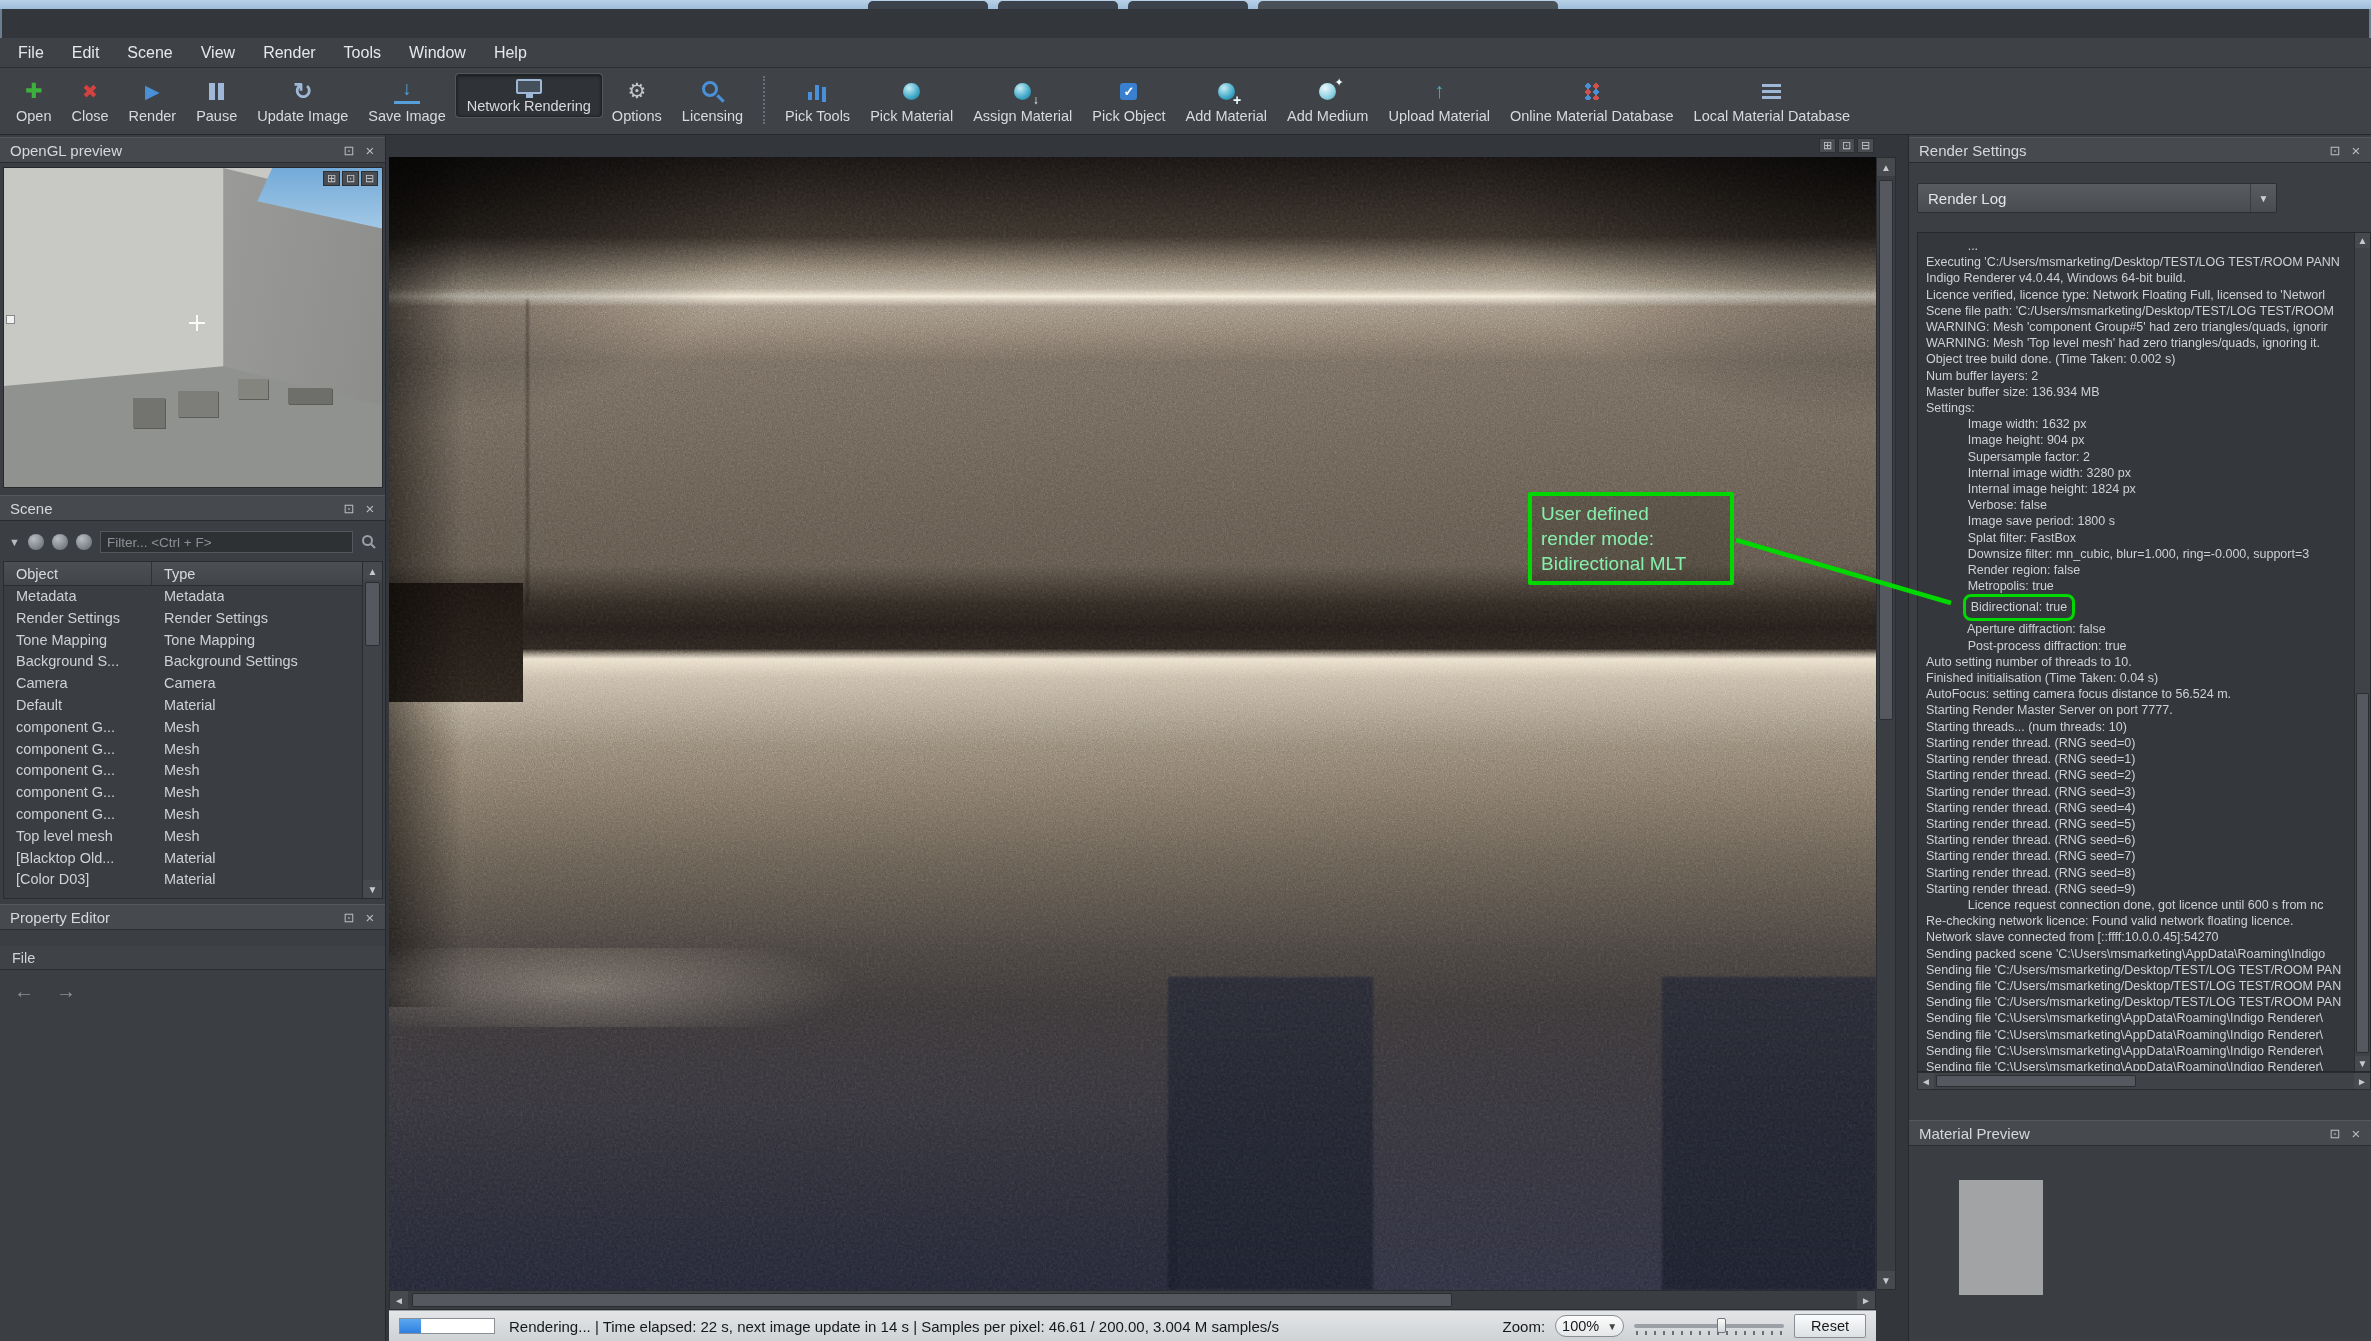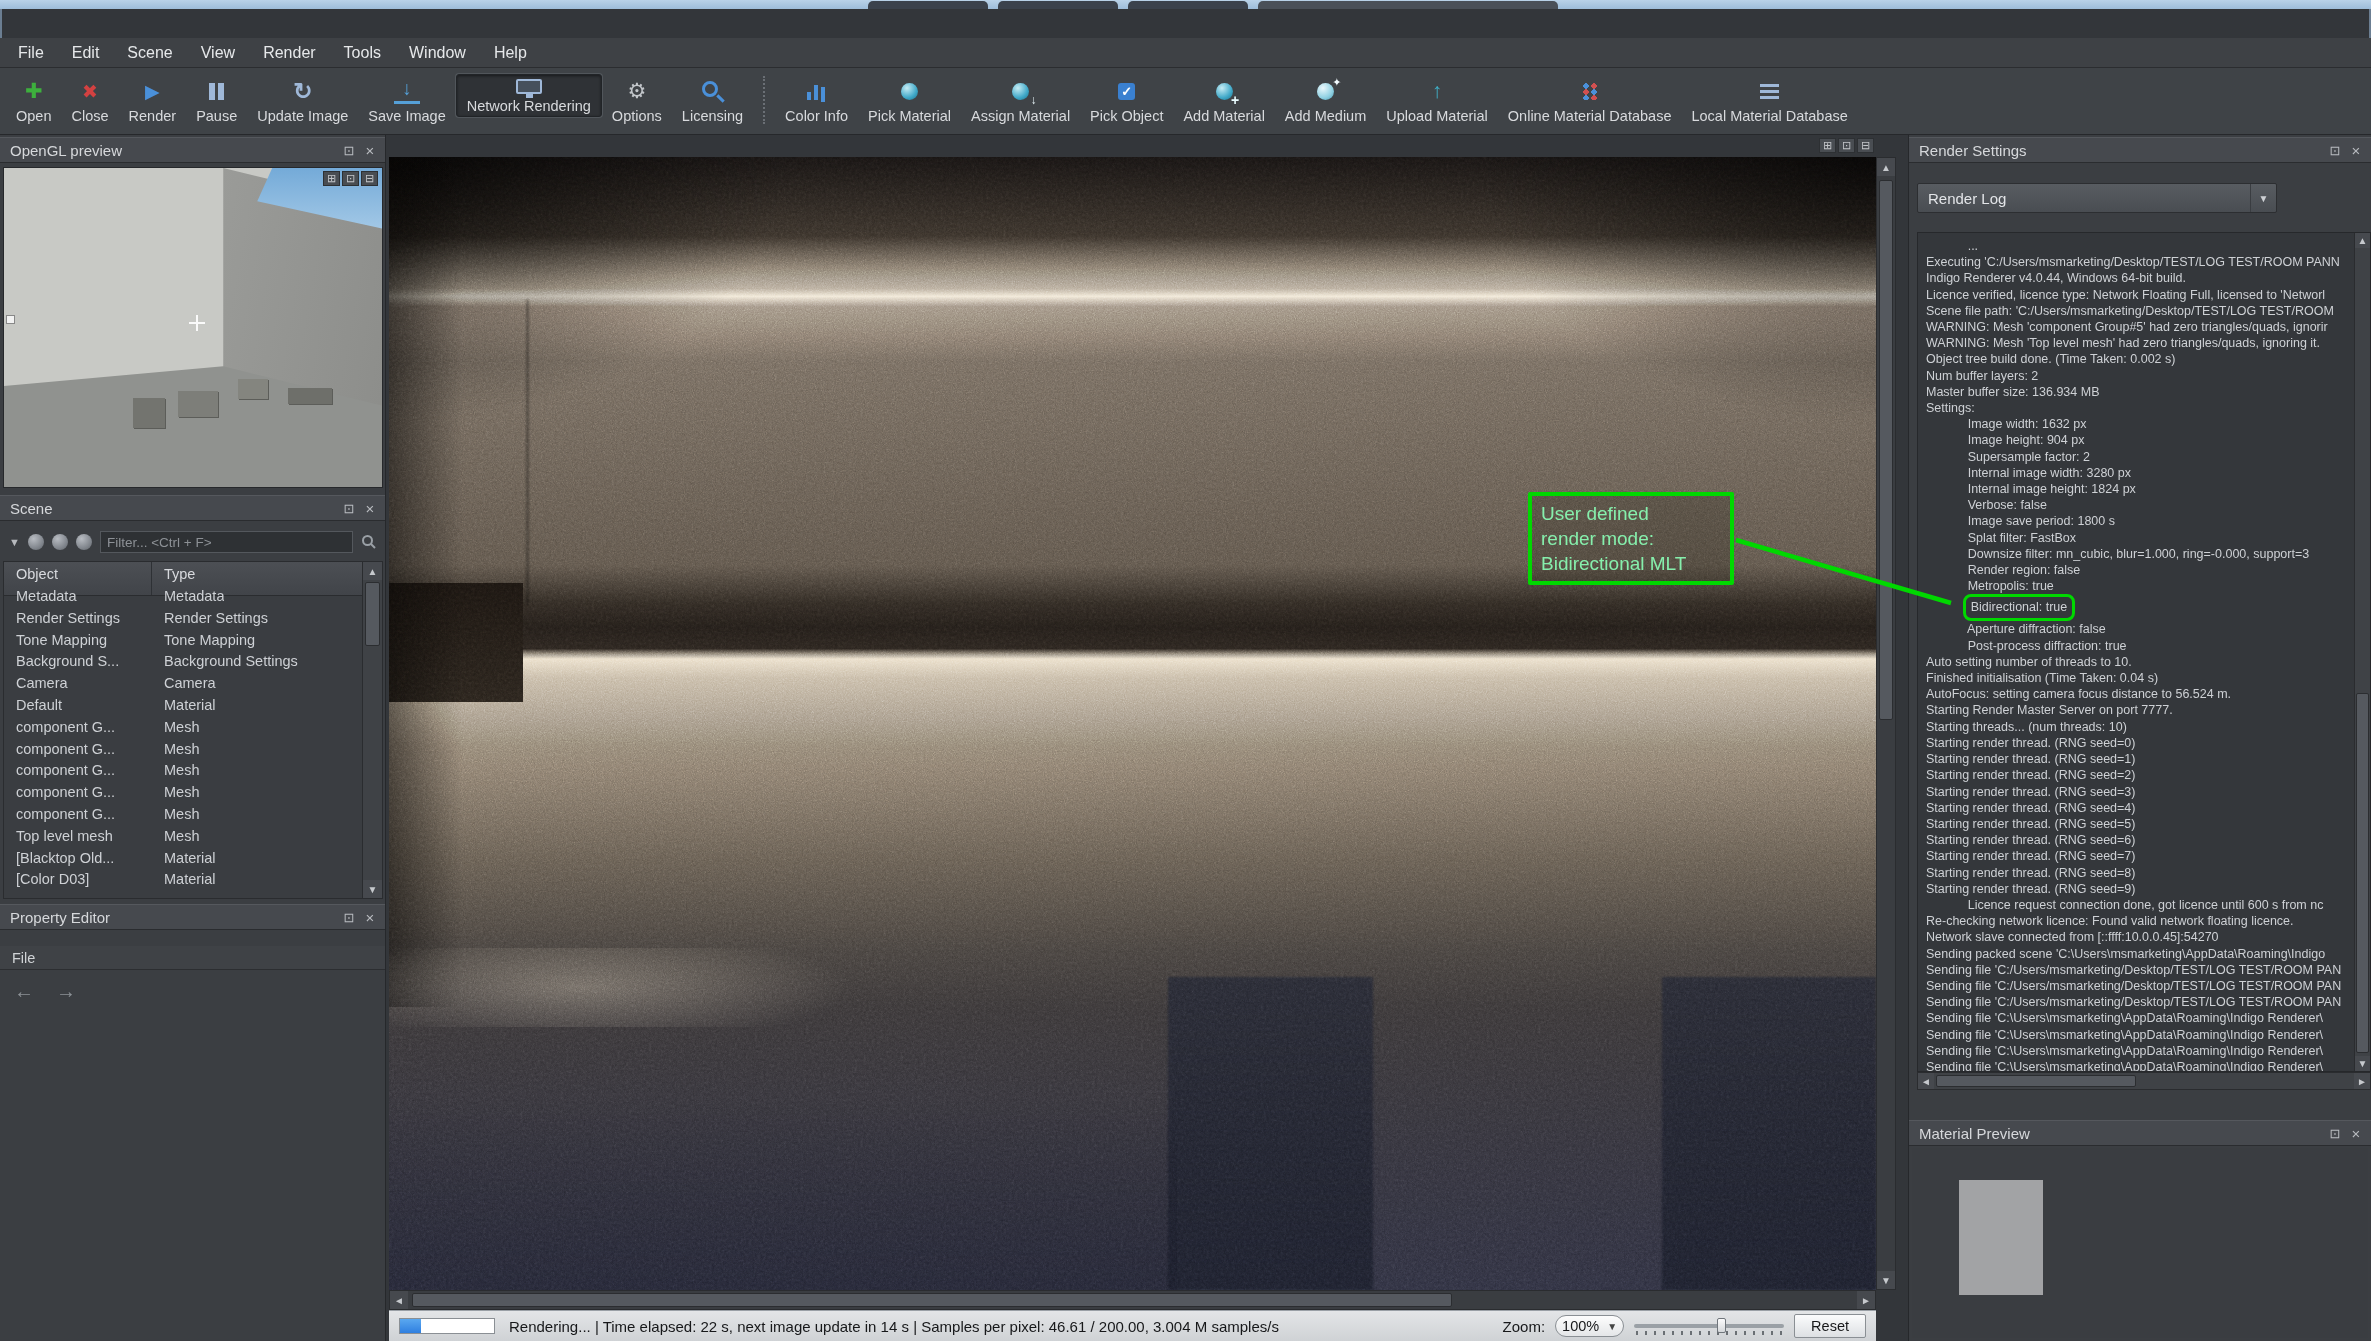--- a/index.html
+++ b/index.html
@@ -126,21 +126,21 @@
   .scene-toolbar { position:absolute; left:3px; top:392px; width:380px; height:30px;
     display:flex; align-items:center; gap:8px; padding:0 6px; }
   .st-drop { color:#b6b9bd; font-size:11px; }
   .st-ico { width:16px; height:16px; border-radius:50%;
     background:radial-gradient(circle at 35% 30%, #b8bcc2, #7e838a 65%, #5c6066); }
   .filter-input { flex:1; height:22px; background:#2e3134; border:1px solid #54585d;
     color:#9a9ea3; font-size:13.5px; padding:0 6px; font-family:"Liberation Sans",sans-serif; }
   .filter-input::placeholder { color:#8d9196; }
   .scene-grid { position:absolute; left:3px; top:426px; width:380px; height:338px;
     background:#3a3d41; border:1px solid #2a2c2f; }
-  .sg-head { display:flex; height:34px; background:linear-gradient(#4c4f54,#414449);
+  .sg-head { display:flex; height:24px; background:linear-gradient(#4c4f54,#414449);
     border-bottom:1px solid #2a2c2f; }
   .sg-head > div { font-size:14.5px; color:#d8dade; line-height:24px; padding-left:12px; }
   .sg-col-obj { width:148px; border-right:1px solid #2e3135; }
   .sg-rows { position:absolute; left:0; top:24px; right:20px; bottom:0; overflow:hidden; }
   .sg-row { display:flex; height:21.8px; }
   .sg-row > span { font-size:14.5px; color:#ced1d5; line-height:21.8px; padding-left:12px; white-space:nowrap; overflow:hidden; }
   .sg-row .c1 { width:148px; }
   .sg-vscroll { position:absolute; right:0; top:0; bottom:0; width:20px; background:#3f4246; border-left:1px solid #2a2c2f; }
 
   
@@ -293,21 +293,21 @@
         <span class="tbicon i-options"></span>
         <span class="tb-label">Options</span>
       </div>
       <div class="tb-item">
         <span class="tbicon i-licensing"></span>
         <span class="tb-label">Licensing</span>
       </div>
       <div class="tb-sep"></div>
       <div class="tb-item">
         <span class="tbicon i-pickinfo"></span>
-        <span class="tb-label">Color Info</span>
+        <span class="tb-label">Pick Tools</span>
       </div>
       <div class="tb-item">
         <span class="tbicon i-pickmat sphere"></span>
         <span class="tb-label">Pick Material</span>
       </div>
       <div class="tb-item">
         <span class="tbicon i-assignmat sphere"></span>
         <span class="tb-label">Assign Material</span>
       </div>
       <div class="tb-item">

